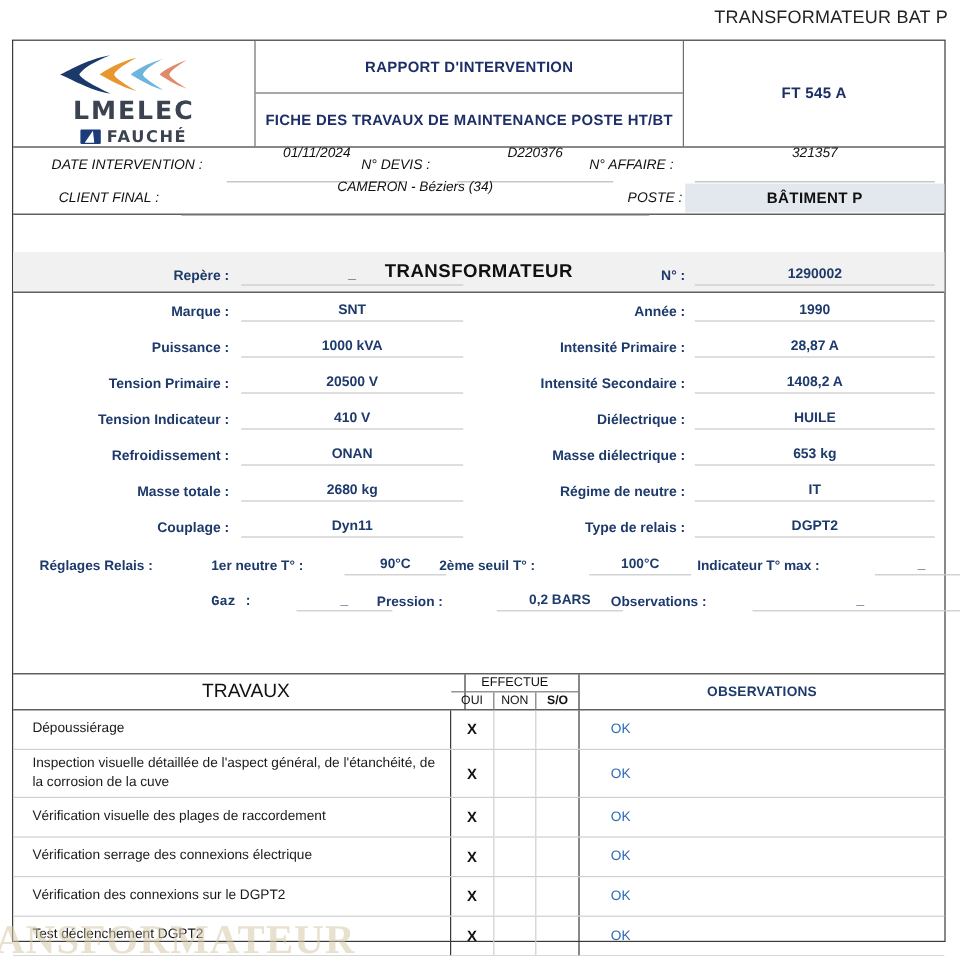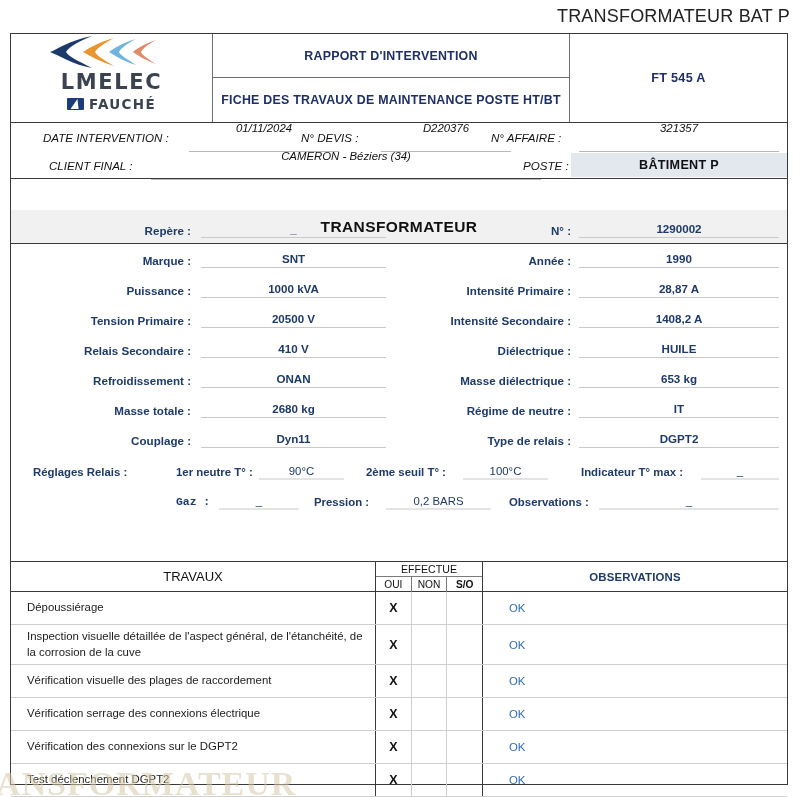--- a/index.html
+++ b/index.html
@@ -10,39 +10,39 @@
     font-family:"Liberation Sans", sans-serif;
     color:#1b1b1b;
     overflow:hidden;
     position:relative;
   }
   .page{position:relative;width:800px;height:797px;}
 
   
   .top-caption{
     position:absolute;top:6px;right:10px;
-    font-size:18px;color:#222;letter-spacing:.2px;
+    font-size:15px;color:#222;letter-spacing:.2px;
     white-space:nowrap;
   }
 
   
   .frame{
     position:absolute;left:10px;top:33px;width:778px;height:752px;
     border:1.6px solid #3a3a3a;
     box-sizing:border-box;
     background:#fff;
   }
 
   
   .hdr{position:absolute;left:0;top:0;width:100%;height:89px;
        border-bottom:1.6px solid #3a3a3a;box-sizing:border-box;}
   .hdr-logo{
     position:absolute;left:0;top:0;width:202px;height:100%;
     border-right:1.4px solid #6f6f6f;box-sizing:border-box;
-    display:flex;flex-direction:column;align-items:center;justify-content:flex-start;
+    display:flex;flex-direction:column;align-items:center;justify-content:flex-end;
   }
   .logo-arcs{width:128px;height:36px;display:block;margin-bottom:1px;}
   .logo-name{
     font-family:"DejaVu Sans", sans-serif;
     font-size:21px;font-weight:bold;letter-spacing:1.6px;color:#3b4250;
     line-height:1;margin-top:1px;
   }
   .logo-sub{display:flex;align-items:center;gap:5px;margin-top:3px;}
   .logo-badge{
     width:17px;height:12px;background:#1c3b7a;
@@ -128,33 +128,33 @@
   .sp-val.right{left:568px;width:200px;}
 
   
   .relay-row{position:absolute;left:0;width:100%;height:30px;}
   .rl{
     position:absolute;top:50%;transform:translateY(-50%);
     font-size:11.4px;font-weight:bold;color:#1d3a6b;white-space:nowrap;
   }
   .rv{
     position:absolute;top:50%;transform:translateY(-50%);
-    font-size:11.4px;font-weight:normal;color:#1d3a6b;text-align:center;
-    border-bottom:1px solid #c9c9c9;padding-bottom:2px;box-sizing:border-box;
+    font-size:11.4px;font-weight:bold;color:#1d3a6b;text-align:center;
+    border-bottom:1px solid #c9c9c9;padding-bottom:2px;box-sizing:border-box;margin-left:28px;
   }
 
   
   .tbl{position:absolute;left:0;top:528px;width:100%;bottom:0;}
   .tbl-head{position:absolute;left:0;top:0;width:100%;height:30px;
             border-bottom:1.4px solid #3a3a3a;box-sizing:border-box;}
   .th-trav{
-    position:absolute;left:0;top:0;width:365px;height:100%;
+    position:absolute;left:12px;top:0;width:365px;height:100%;
     border-right:1.4px solid #3a3a3a;box-sizing:border-box;
     display:flex;align-items:center;justify-content:center;
-    font-size:13px;color:#111;
+    font-size:16px;color:#111;
   }
   .th-eff{
     position:absolute;left:365px;top:0;width:107px;height:100%;
     border-right:1.4px solid #3a3a3a;box-sizing:border-box;
   }
   .th-eff-top{
     height:15px;border-bottom:1px solid #7b7b7b;box-sizing:border-box;
     display:flex;align-items:center;justify-content:center;
     font-size:10.6px;color:#111;
   }
@@ -282,21 +282,21 @@
       </div>
 
       <div class="spec-row" style="top:92px;">
         <span class="sp-lbl left">Tension Primaire :</span>
         <span class="sp-val left">20500 V</span>
         <span class="sp-lbl right">Intensité Secondaire :</span>
         <span class="sp-val right">1408,2 A</span>
       </div>
 
       <div class="spec-row" style="top:122px;">
-        <span class="sp-lbl left">Relais Secondaire :</span>
+        <span class="sp-lbl left">Tension Indicateur :</span>
         <span class="sp-val left">410 V</span>
         <span class="sp-lbl right">Diélectrique :</span>
         <span class="sp-val right">HUILE</span>
       </div>
 
       <div class="spec-row" style="top:152px;">
         <span class="sp-lbl left">Refroidissement :</span>
         <span class="sp-val left">ONAN</span>
         <span class="sp-lbl right">Masse diélectrique :</span>
         <span class="sp-val right">653 kg</span>

